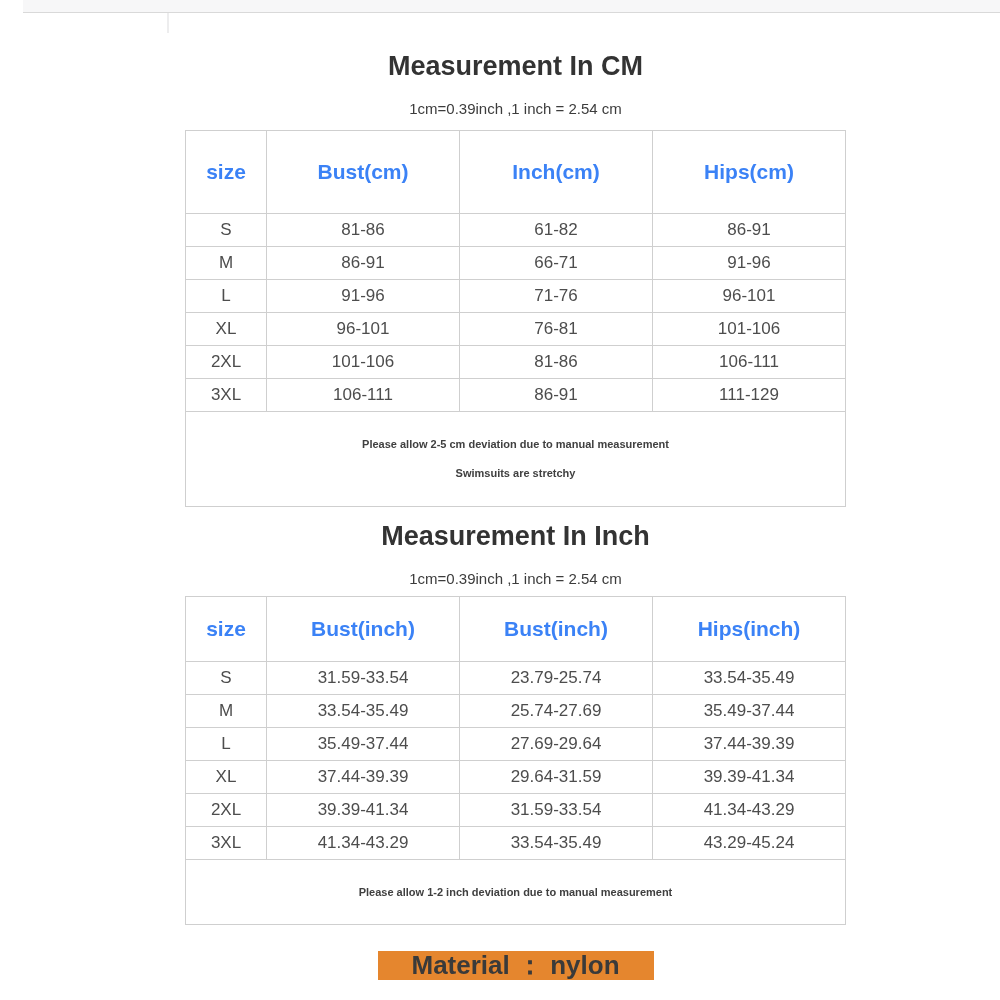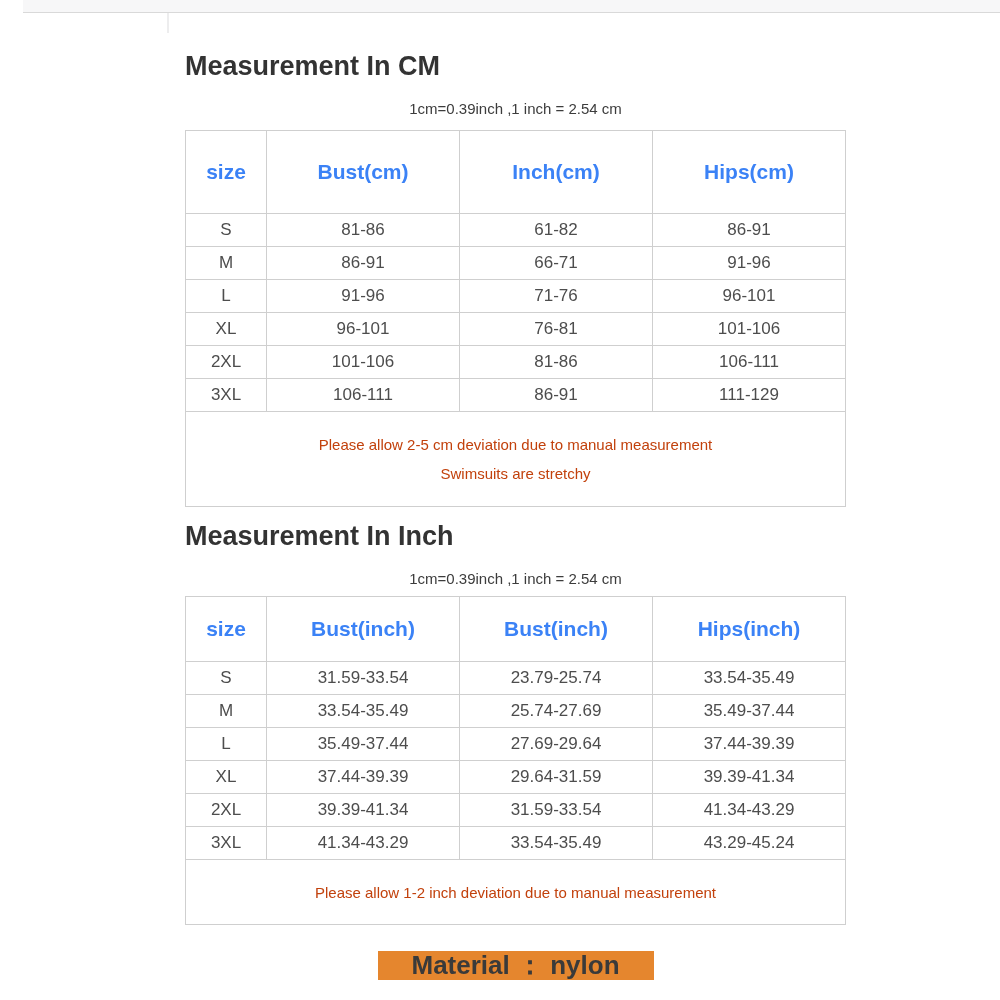--- a/index.html
+++ b/index.html
@@ -38,21 +38,21 @@
     top: 13px;
     left: 185px;
     width: 661px;
   }
   .section-title {
     margin: 37px 0 0 0;
     font-size: 27px;
     line-height: 32px;
     font-weight: 700;
     color: #333333;
-    text-align: left;
+    text-align: center;
   }
   .conversion-note {
     margin: 18px 0 0 0;
     font-size: 15px;
     line-height: 18px;
     color: #3c3c3c;
     text-align: center;
   }
   table.size-table {
     margin-top: 12px;
@@ -74,23 +74,24 @@
     color: #3b82f6;
   }
   table.cm-table th { height: 82px; }
   table.inch-table th { height: 64px; }
   table.size-table td {
     height: 32px;
     font-size: 17px;
     color: #4d4d4d;
   }
   table.size-table td.note-cell {
-    font-size: 15px;
-    color: #c2410c;
+    font-size: 11px;
+    color: #404040;
     line-height: 29px;
+    font-weight: bold;
   }
   table.cm-table td.note-cell { height: 94px; }
   table.inch-table td.note-cell { height: 64px; }
   table.inch-table { margin-top: 8px; }
   .inch-title { margin-top: 13px; }
   .material-banner {
     margin: 26px auto 0 auto;
     width: 276px;
     height: 29px;
     background: #e5862e;

